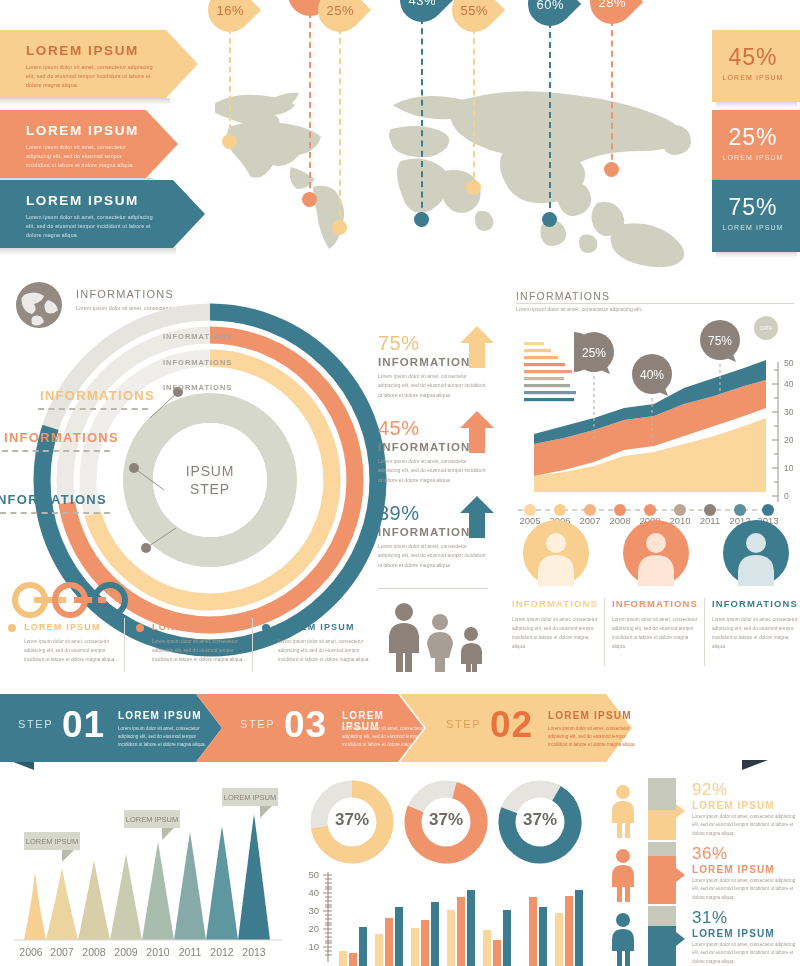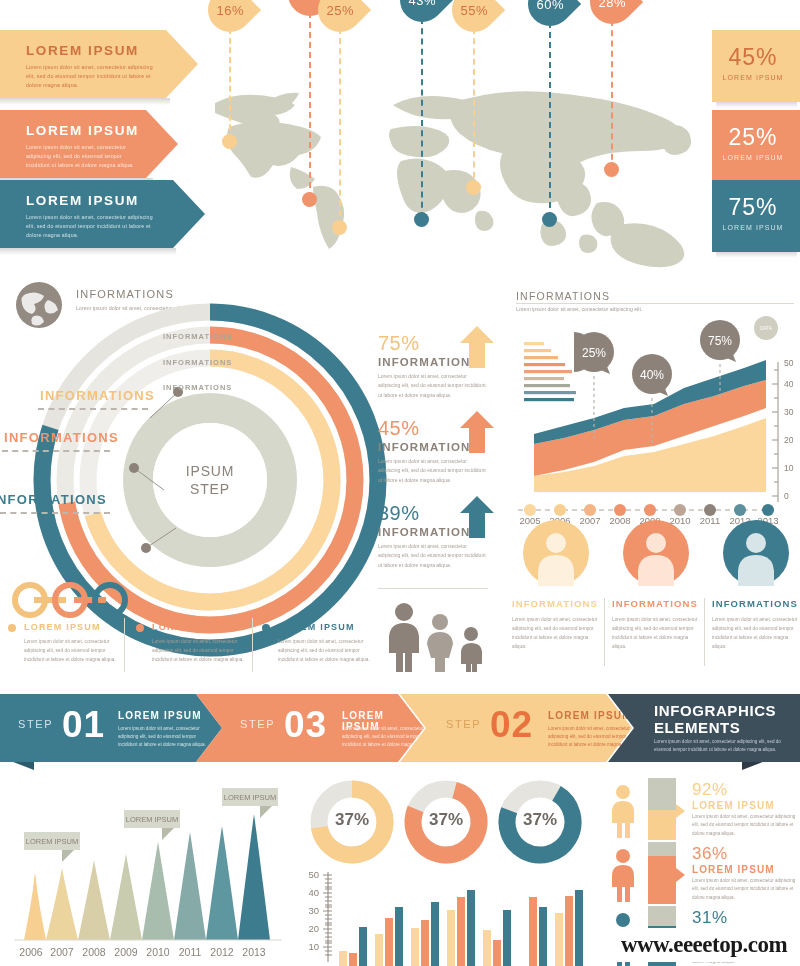--- a/index.html
+++ b/index.html
@@ -585,26 +585,20 @@
     </div>
 
     <div class="stepitem notch" style="left:400px; width:232px;">
       <div class="body" style="background:#f8cf8f;"></div>
       <div class="sw" style="left:46px; color:#dca059;">STEP</div>
       <div class="sn" style="left:90px; color:#e8733f;">02</div>
       <div class="st" style="left:148px; color:#d2713f;">LOREM IPSUM</div>
       <div class="sp" style="left:148px; color:#d2713f;">Lorem ipsum dolor sit amet, consectetur adipiscing elit, sed do eiusmod tempor incididunt ut labore et dolore magna aliqua.</div>
     </div>
 
-    <div class="stepitem notch" style="left:608px; width:192px;">
-      <div class="body" style="background:#3e4f5c; clip-path:polygon(0 0,100% 0,100% 100%,0 100%,26px 50%);"></div>
-      <div style="position:absolute;left:46px;top:8px;font-size:15px;font-weight:bold;color:#fff;letter-spacing:.6px;">INFOGRAPHICS</div>
-      <div style="position:absolute;left:46px;top:25px;font-size:15px;font-weight:bold;color:#fff;letter-spacing:.6px;">ELEMENTS</div>
-      <div style="position:absolute;left:46px;top:44px;width:132px;font-size:4.6px;line-height:1.8;color:#c4cdd5;">Lorem ipsum dolor sit amet, consectetur adipiscing elit, sed do eiusmod tempor incididunt ut labore et dolore magna aliqua.</div>
-    </div>
   </div>
 
   <div class="bottom">
 
     <div class="spikes">
       <svg viewBox="0 0 300 196">
         <g>
           <path d="M31 170 Q33 110 35 104 Q37 110 39 170 Q35 162 31 170 Z" fill="#f7cf90"></path>
           <path d="M24 170 Q32 130 35 104 Q38 130 46 170 Z" fill="#f7cf90"></path>
           <path d="M46 170 Q58 120 62 98 Q66 120 78 170 Z" fill="#ecd49f"></path>
@@ -779,14 +773,13 @@
           <div class="fill" style="height:68%; background:#3d7c8e;"></div>
         </div>
         <div class="point" style="top:24px; border-left:9px solid #3d7c8e;"></div>
         <div class="pct" style="color:#3d7c8e;">31%</div>
         <div class="ttl" style="color:#3d7c8e;">LOREM IPSUM</div>
         <div class="par">Lorem ipsum dolor sit amet, consectetur adipiscing elit, sed do eiusmod tempor incididunt ut labore et dolore magna aliqua.</div>
       </div>
     </div>
   </div>
 
-  <div class="watermark">www.eeeetop.com</div>
 </div>
 
 </body></html>

